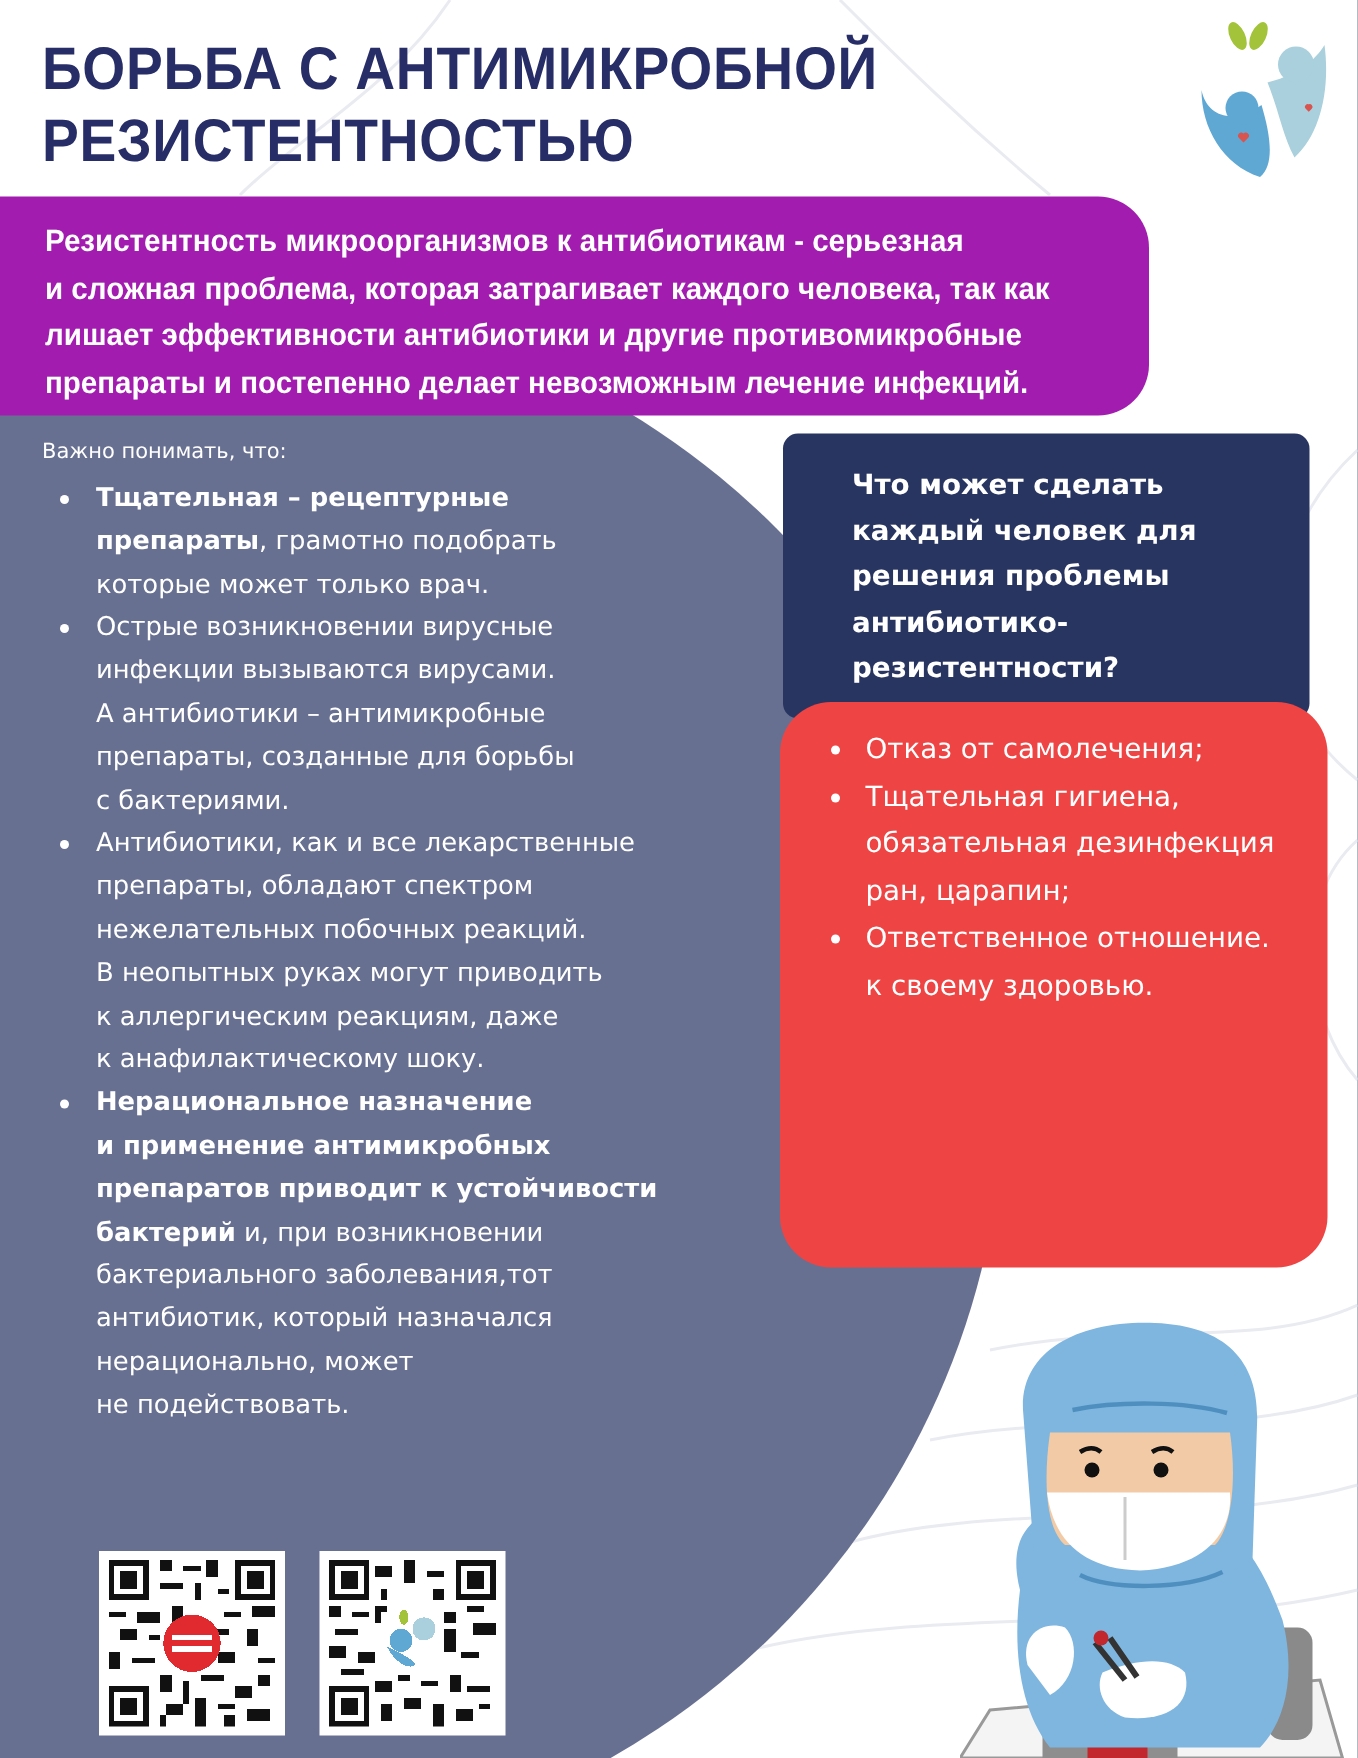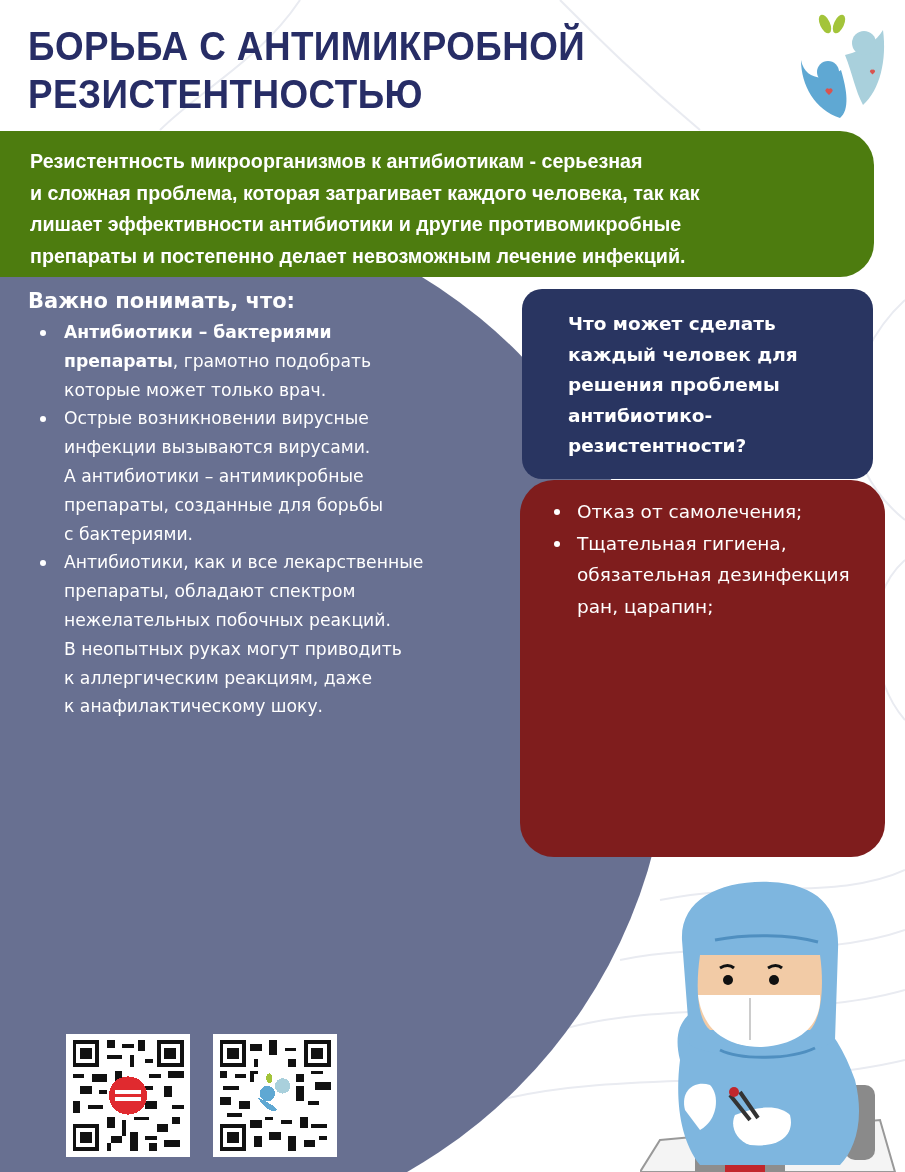--- a/index.html
+++ b/index.html
@@ -25,55 +25,55 @@
     font-size: 40px;
     line-height: 48px;
     color: #272d66;
     letter-spacing: 0.5px;
     transform: scaleX(0.92);
     transform-origin: left top;
   }
   .logo { position: absolute; left: 795px; top: 10px; width: 95px; height: 110px; }
   .intro {
     position: absolute; left: 0; top: 131px;
-    width: 874px; height: 146px;
-    background: #4d7c0f;
+    width: 766px; height: 146px;
+    background: #a21caf;
     border-radius: 0 34px 34px 0;
     padding: 14px 20px 0 30px;
   }
   .intro p {
     font-family: "Liberation Sans", sans-serif;
     font-weight: 700;
     font-size: 20.5px;
     line-height: 31.5px;
     white-space: pre-line;
     transform: scaleX(0.96);
     transform-origin: left top;
     width: 860px;
   }
   .left-col { position: absolute; left: 28px; top: 288px; width: 480px; }
-  .left-col h3 { font-size: 21px; font-weight: 700; line-height: 26px; margin-bottom: 4px; }
+  .left-col h3 { font-size: 14px; font-weight: 400; line-height: 26px; margin-bottom: 4px; }
   ul.bl { list-style: none; }
   ul.bl li { position: relative; padding-left: 36px; font-size: 17.2px; line-height: 28.8px; white-space: pre-line; }
   ul.bl li::before {
     content: ""; position: absolute; left: 12px; top: 12px;
     width: 6px; height: 6px; border-radius: 50%; background: #ffffff;
   }
   ul.bl li b { font-weight: 700; }
   .q-box {
     position: absolute; left: 522px; top: 289px;
     width: 351px; height: 190px;
-    background: #293561; border-radius: 20px;
+    background: #293561; border-radius: 10px;
     padding: 20px 20px 0 46px;
   }
   .q-box p { font-size: 18.5px; font-weight: 700; line-height: 30.5px; white-space: pre-line; }
   .a-box {
-    position: absolute; left: 520px; top: 480px;
+    position: absolute; left: 520px; top: 468px;
     width: 365px; height: 377px;
-    background: #7f1d1d; border-radius: 34px;
+    background: #ef4444; border-radius: 34px;
     padding: 16px 20px 0 10px;
   }
   .a-box ul.bl li { font-size: 18.5px; line-height: 31.5px; padding-left: 47px; }
   .a-box ul.bl li::before { left: 24px; top: 13px; }
   .qr { position: absolute; top: 1034px; width: 124px; height: 123px; background: #ffffff; padding: 6px; }
   .qr svg { width: 112px; height: 111px; display: block; }
   .doctor { position: absolute; left: 640px; top: 880px; width: 265px; height: 292px; }
 </style>
 </head>
 <body>
@@ -112,51 +112,61 @@
 <div class="intro">
   <p>Резистентность микроорганизмов к антибиотикам - серьезная
 и сложная проблема, которая затрагивает каждого человека, так как
 лишает эффективности антибиотики и другие противомикробные
 препараты и постепенно делает невозможным лечение инфекций.</p>
 </div>
 
 <div class="left-col">
   <h3>Важно понимать, что:</h3>
   <ul class="bl">
-    <li><b>Антибиотики – бактериями
+    <li><b>Тщательная – рецептурные
 препараты</b><span>, грамотно подобрать
 которые может только врач.</span></li>
     <li><span>Острые возникновении вирусные
 инфекции вызываются вирусами.
 А антибиотики – антимикробные
 препараты, созданные для борьбы
 с бактериями.</span></li>
     <li><span>Антибиотики, как и все лекарственные
 препараты, обладают спектром
 нежелательных побочных реакций.
 В неопытных руках могут приводить
 к аллергическим реакциям, даже
 к анафилактическому шоку.</span></li>
+    <li><b>Нерациональное назначение
+и применение антимикробных
+препаратов приводит к устойчивости
+бактерий</b><span> и, при возникновении
+бактериального заболевания,тот
+антибиотик, который назначался
+нерационально, может
+не подействовать.</span></li>
   </ul>
 </div>
 
 <div class="q-box">
   <p>Что может сделать
 каждый человек для
 решения проблемы
 антибиотико-
 резистентности?</p>
 </div>
 
 <div class="a-box">
   <ul class="bl">
     <li>Отказ от самолечения;</li>
     <li>Тщательная гигиена,
 обязательная дезинфекция
 ран, царапин;</li>
+    <li>Ответственное отношение.
+к своему здоровью.</li>
   </ul>
 </div>
 
 <div class="qr" style="left:66px">
   <svg viewBox="0 0 29 29" shape-rendering="crispEdges">
     <g fill="#111">
       <path d="M0 0h7v7h-7zM1 1v5h5v-5zM2 2h3v3h-3z" fill-rule="evenodd"></path>
       <path d="M22 0h7v7h-7zM23 1v5h5v-5zM24 2h3v3h-3z" fill-rule="evenodd"></path>
       <path d="M0 22h7v7h-7zM1 23v5h5v-5zM2 24h3v3h-3z" fill-rule="evenodd"></path>
       <path d="M9 0h2v2h-2zM13 1h3v1h-3zM17 0h2v3h-2zM9 4h4v1h-4zM15 4h1v3h-1zM19 5h2v1h-2zM0 9h3v1h-3zM5 9h4v2h-4zM11 8h2v3h-2zM20 9h3v1h-3zM25 8h4v2h-4zM2 12h3v2h-3zM7 13h2v1h-2zM17 12h4v1h-4zM24 12h2v3h-2zM0 16h2v3h-2zM4 17h4v1h-4zM19 16h3v2h-3zM26 17h3v1h-3zM9 20h2v3h-2zM13 21h1v4h-1zM16 20h4v1h-4zM22 22h3v2h-3zM26 20h2v2h-2zM10 25h3v2h-3zM15 24h2v5h-2zM19 25h3v1h-3zM24 26h4v2h-4zM20 27h2v2h-2zM9 27h1v2h-1z"></path>

